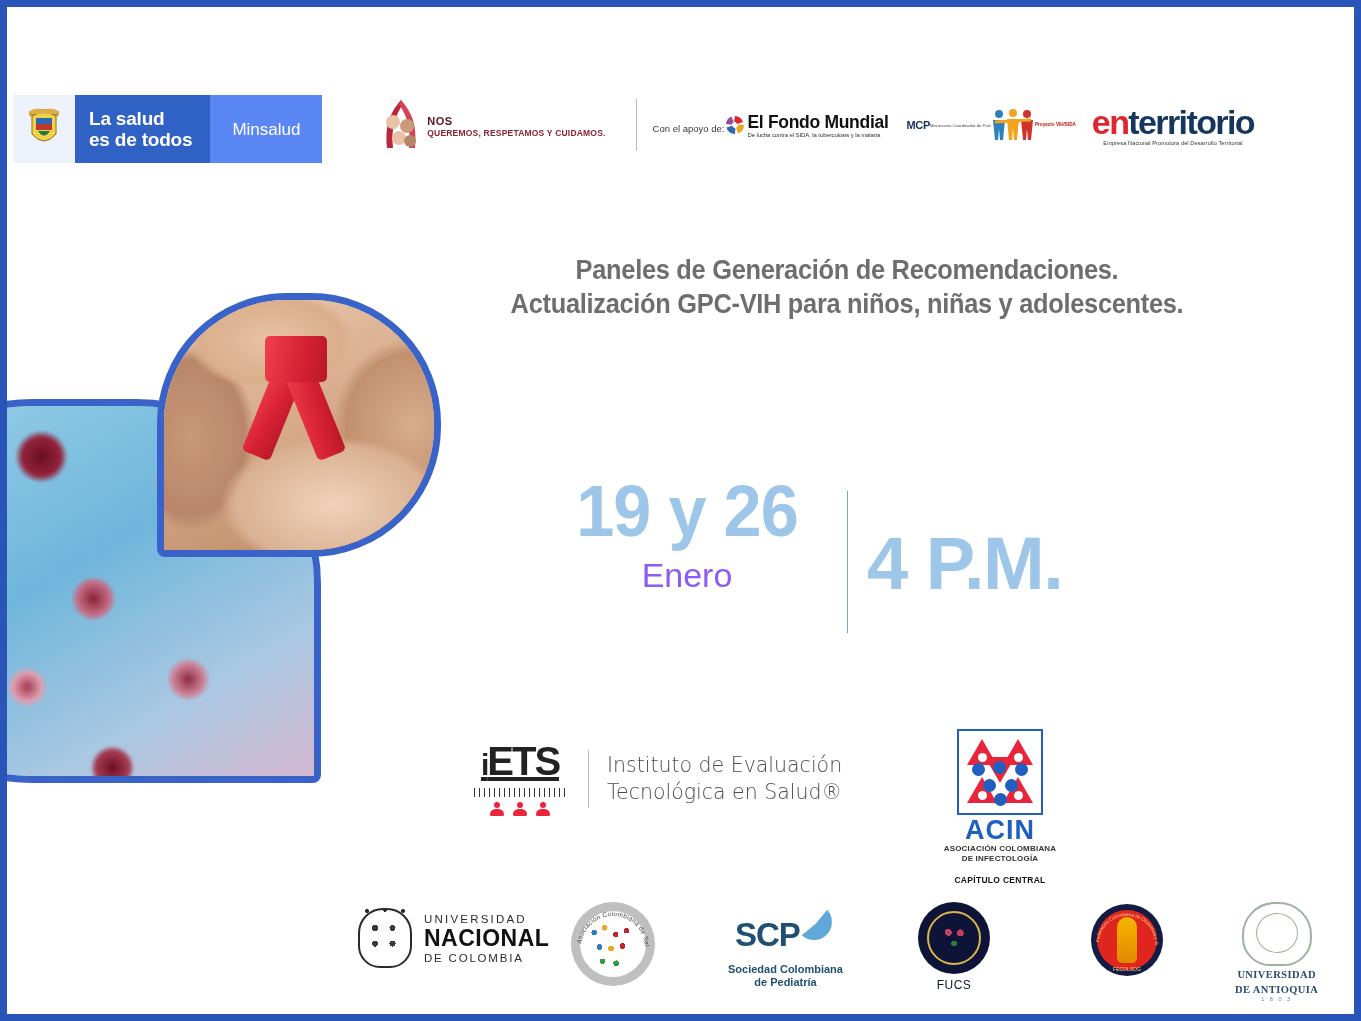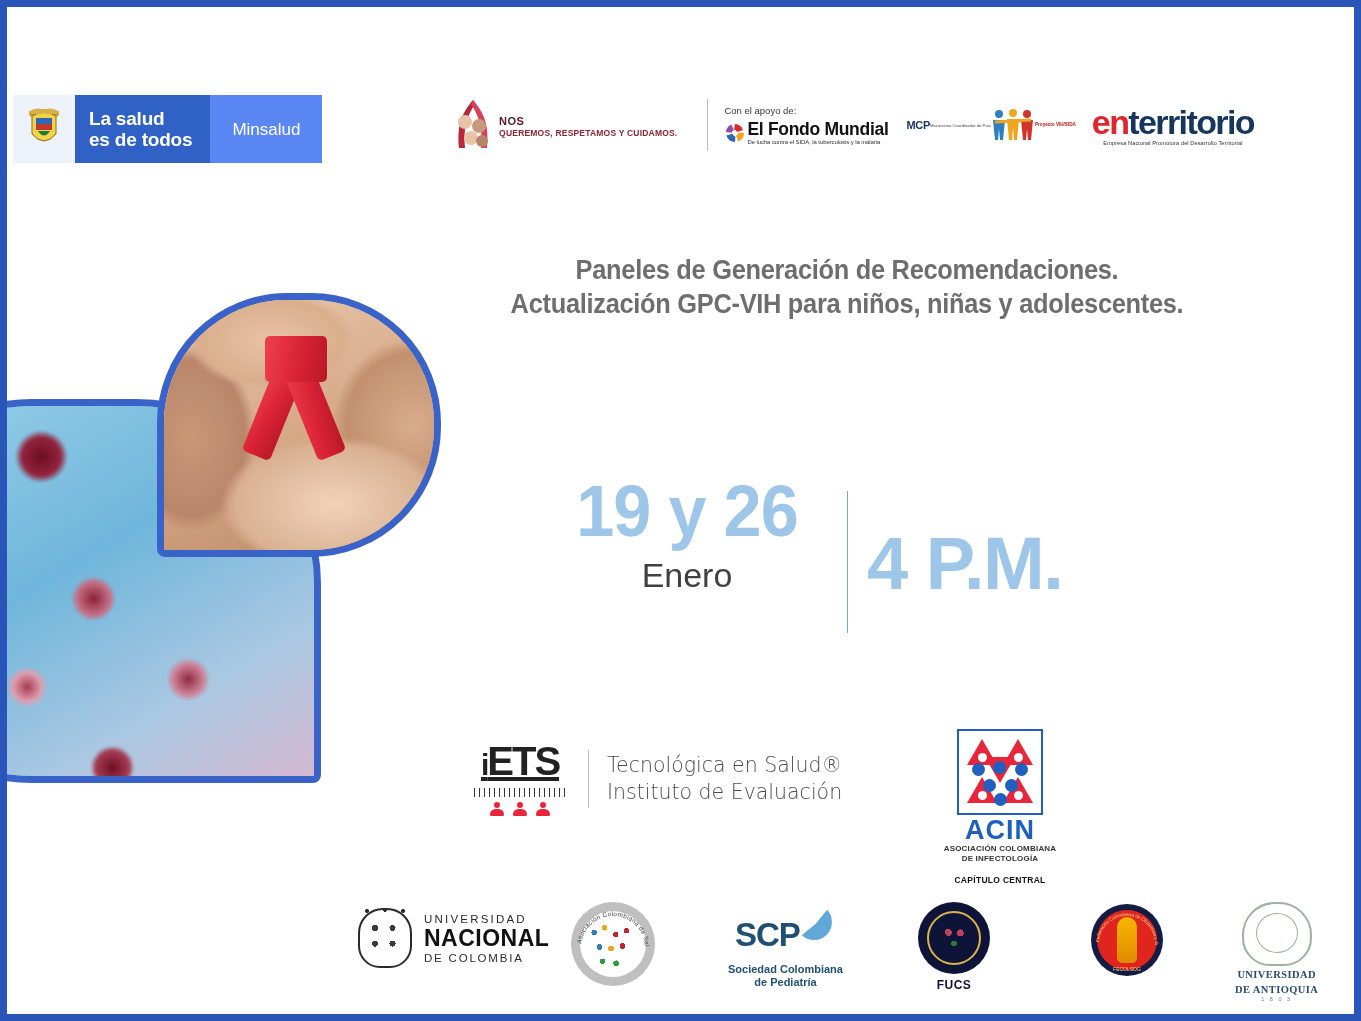--- a/index.html
+++ b/index.html
@@ -41,21 +41,21 @@
   
   .partners{
     position:absolute;right:100px;top:82px;
     display:flex;align-items:center;gap:0px;height:72px;
   }
   .nosblock{display:flex;align-items:center;gap:4px;padding-right:14px;}
   .nos-text{font-size:8.5px;font-weight:bold;color:#8E2230;line-height:9px;letter-spacing:.2px;}
   .nos-text .big{font-size:11px;color:#5A1520;letter-spacing:.5px;display:block;line-height:16px;}
   .vdiv{width:1px;height:52px;background:#bbbbbb;margin:0 16px;}
 
-  .fondo{display:flex;flex-direction:column;align-items:flex-start;}
+  .fondo{display:flex;flex-direction:row;align-items:flex-end;}
   .fondo .apoyo{font-size:9.5px;color:#3a3a3a;margin-bottom:4px;}
   .fondo .fmrow{display:flex;align-items:center;gap:1px;}
   .fondo .fmname{font-size:17.5px;font-weight:bold;color:#111;letter-spacing:-.3px;line-height:18px;}
   .fondo .fmsub{font-size:6px;color:#333;letter-spacing:-.1px;margin-top:1px;}
 
   .mcp{display:flex;flex-direction:row;align-items:center;margin-left:18px;}
   .mcp .mcp-t{font-size:11px;font-weight:bold;color:#16315e;letter-spacing:-.3px;line-height:11px;}
   .mcp .mcp-s{font-size:4.2px;color:#444;line-height:5px;}
   .mcp .mcp-b{font-size:4.6px;color:#b11;font-weight:bold;line-height:6px;}
 
@@ -116,21 +116,21 @@
   }
 
   
   .datetime{position:absolute;left:500px;top:466px;width:700px;height:175px;}
   .dt-left{position:absolute;left:20px;top:0;width:320px;text-align:center;}
   .dt-day{
     font-size:72px;font-weight:bold;color:#9DC6E8;line-height:76px;
     letter-spacing:-1px;font-family:"Liberation Sans",sans-serif;
     transform:scaleX(.95);transform-origin:center;
   }
-  .dt-month{font-size:34px;color:#404040;line-height:40px;margin-top:6px;}
+  .dt-month{font-size:34px;color:#8b5cf6;line-height:40px;margin-top:6px;}
   .dt-div{position:absolute;left:340px;top:18px;width:1px;height:142px;background:#7BA8C9;}
   .dt-right{
     position:absolute;left:360px;top:52px;width:330px;
     font-size:74px;font-weight:bold;color:#9DC6E8;line-height:78px;
     letter-spacing:-1.5px;
   }
 
   
   .midlogos{position:absolute;left:455px;top:722px;width:620px;height:140px;}
   .iets{position:absolute;left:8px;top:12px;display:flex;align-items:center;}
@@ -210,21 +210,21 @@
   .scp .swirl::after{content:"";position:absolute;left:11px;top:3px;width:13px;height:13px;border-radius:50%;background:#fff;}
   .scp .sub{font-size:11px;font-weight:bold;color:#1F4F73;line-height:13px;text-align:center;margin-top:12px;}
 
   .fucs{left:905px;top:6px;flex-direction:column;}
   .fucs .seal{width:72px;height:72px;border-radius:50%;background:#0E1437;position:relative;}
   .fucs .seal::before{content:"";position:absolute;left:9px;top:9px;right:9px;bottom:9px;border-radius:50%;border:2px solid #D9B54A;}
   .fucs .seal::after{content:"";position:absolute;left:22px;top:22px;width:28px;height:28px;border-radius:50%;
      background:radial-gradient(circle 5px at 30% 30%,#C0405E 0 70%,transparent 71%),
                 radial-gradient(circle 5px at 72% 32%,#C0405E 0 70%,transparent 71%),
                 radial-gradient(circle 4px at 50% 70%,#2E7B3A 0 70%,transparent 71%);}
-  .fucs .lbl{font-size:12px;font-weight:bold;color:#0E1437;margin-top:4px;letter-spacing:.5px;}
+  .fucs .lbl{font-size:12px;font-weight:normal;color:#0E1437;margin-top:4px;letter-spacing:.5px;}
 
   .feco{left:1078px;top:8px;}
   .feco .seal2{width:72px;height:72px;border-radius:50%;background:#141C44;position:relative;overflow:hidden;}
   .feco .seal2::before{content:"";position:absolute;left:6px;top:6px;right:6px;bottom:6px;border-radius:50%;background:#E0251F;}
   .feco .seal2::after{content:"";position:absolute;left:26px;top:13px;width:20px;height:46px;border-radius:10px 10px 5px 5px;
      background:linear-gradient(180deg,#F7B500,#E08A00);}
 
   .udea{left:1222px;top:6px;flex-direction:column;}
   .udea .seal3{width:66px;height:60px;border-radius:33px 33px 28px 28px;border:2px solid #9DB39D;background:#fff;position:relative;}
   .udea .seal3::before{content:"";position:absolute;left:12px;top:9px;right:12px;bottom:11px;border-radius:50%;border:1.5px solid #9DB39D;}
@@ -351,22 +351,22 @@
         <div class="iets-word"><span class="small">i</span><span>ETS</span></div>
         <div class="iets-ruler"></div>
         <div class="iets-people">
             <b></b>
             <b></b>
             <b></b>
           </div>
       </div>
       <div class="iets-sep"></div>
       <div class="iets-name">
+        <div>Instituto de Evaluación</div>
         <div>Tecnológica en Salud®</div>
-        <div>Instituto de Evaluación</div>
       </div>
     </div>
 
     <div class="acin">
       <div class="acin-box">
         <i class="tri" style="left:8px;top:8px;"></i>
         <i class="tri" style="left:44px;top:8px;"></i>
         <i class="tri d" style="left:26px;top:26px;"></i>
         <i class="tri" style="left:8px;top:46px;"></i>
         <i class="tri" style="left:44px;top:46px;"></i>

